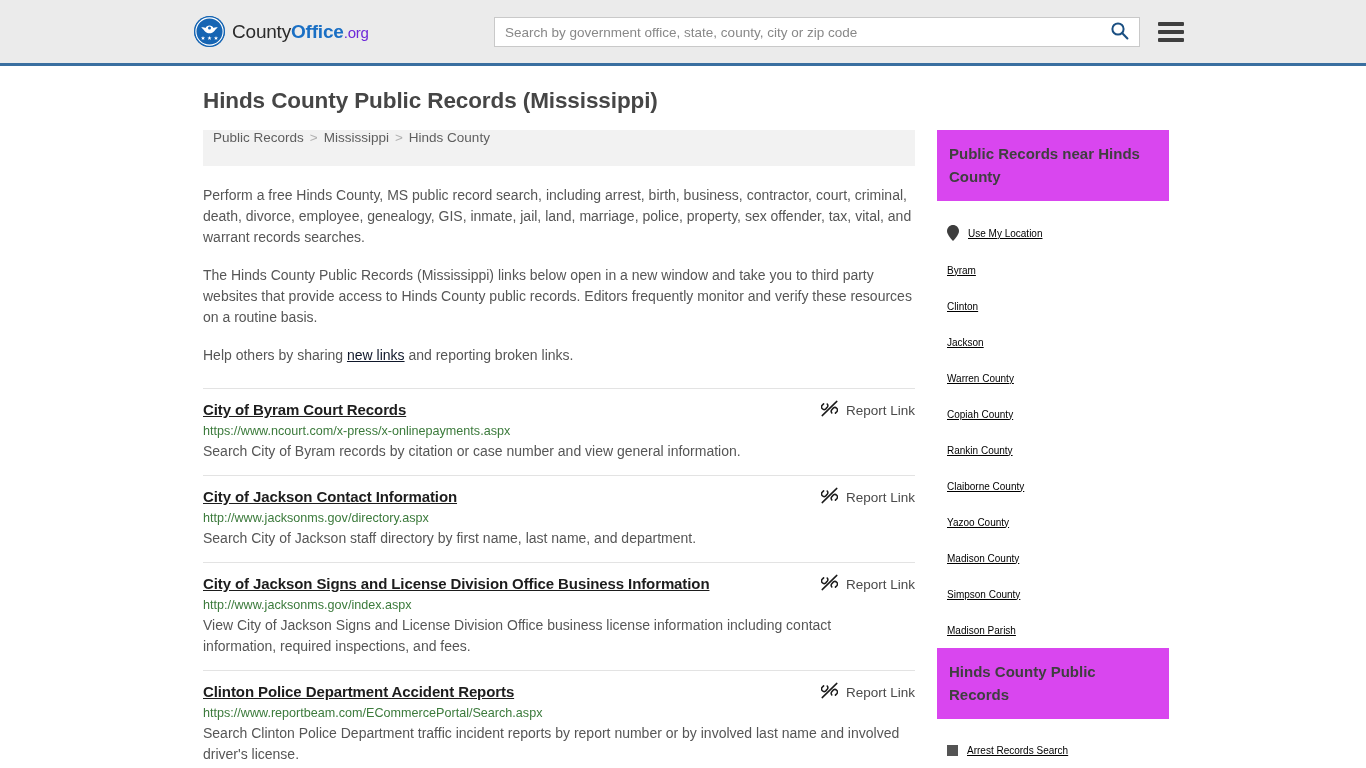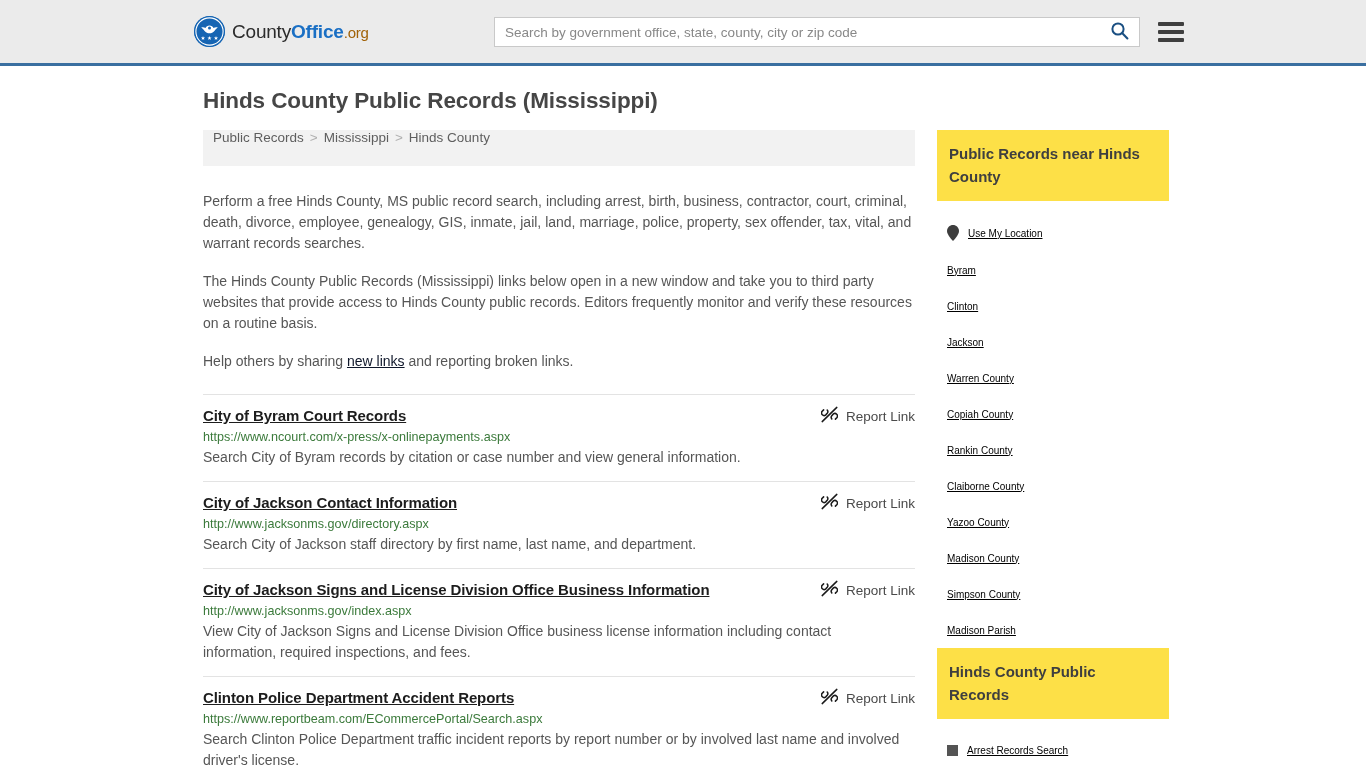--- a/index.html
+++ b/index.html
@@ -37,21 +37,21 @@
   }
   .brand-mark svg { position: absolute; top: 0; left: 0; }
   .brand-text {
     font-size: 19px;
     letter-spacing: -0.2px;
     white-space: nowrap;
     line-height: 1;
   }
   .brand-text .w1 { color: #2b2b2b; font-weight: 400; }
   .brand-text .w2 { color: #1a6fc4; font-weight: 700; }
-  .brand-text .w3 { color: #a16207; font-weight: 400; font-size: 15px; }
+  .brand-text .w3 { color: #6d28d9; font-weight: 400; font-size: 15px; }
 
   .search-wrap {
     position: absolute;
     left: 494px;
     top: 17px;
     display: flex;
     align-items: center;
   }
   .search-box {
     width: 646px;
@@ -138,21 +138,21 @@
   .breadcrumb .sep { color: #b0b0b0; margin: 0 6px; }
   .breadcrumb .current { color: #5e5e5e; }
 
   
   .intro p {
     margin: 17px 0 0 0;
     font-size: 14px;
     line-height: 21px;
     color: #565656;
   }
-  .intro p:first-child { margin-top: 25px; }
+  .intro p:first-child { margin-top: 19px; }
   .intro a {
     color: #0f172a;
     text-decoration: underline;
   }
 
   
   .results { margin-top: 22px; }
   .result {
     border-top: 1px solid #e3e3e3;
     padding: 12px 0 13px 0;
@@ -191,21 +191,21 @@
     cursor: pointer;
   }
   .report-link-label {
     font-size: 13.5px;
     color: #4a4a4a;
   }
 
   
   .side-card { margin-bottom: 0; }
   .side-head {
-    background: #fde047;
+    background: #d946ef;
     padding: 12px 12px 13px 12px;
     font-size: 15px;
     font-weight: bold;
     color: #3f3f3f;
     line-height: 23px;
   }
   .side-list { padding: 0; margin: 0; list-style: none; }
   .side-list li {
     display: flex;
     align-items: center;

